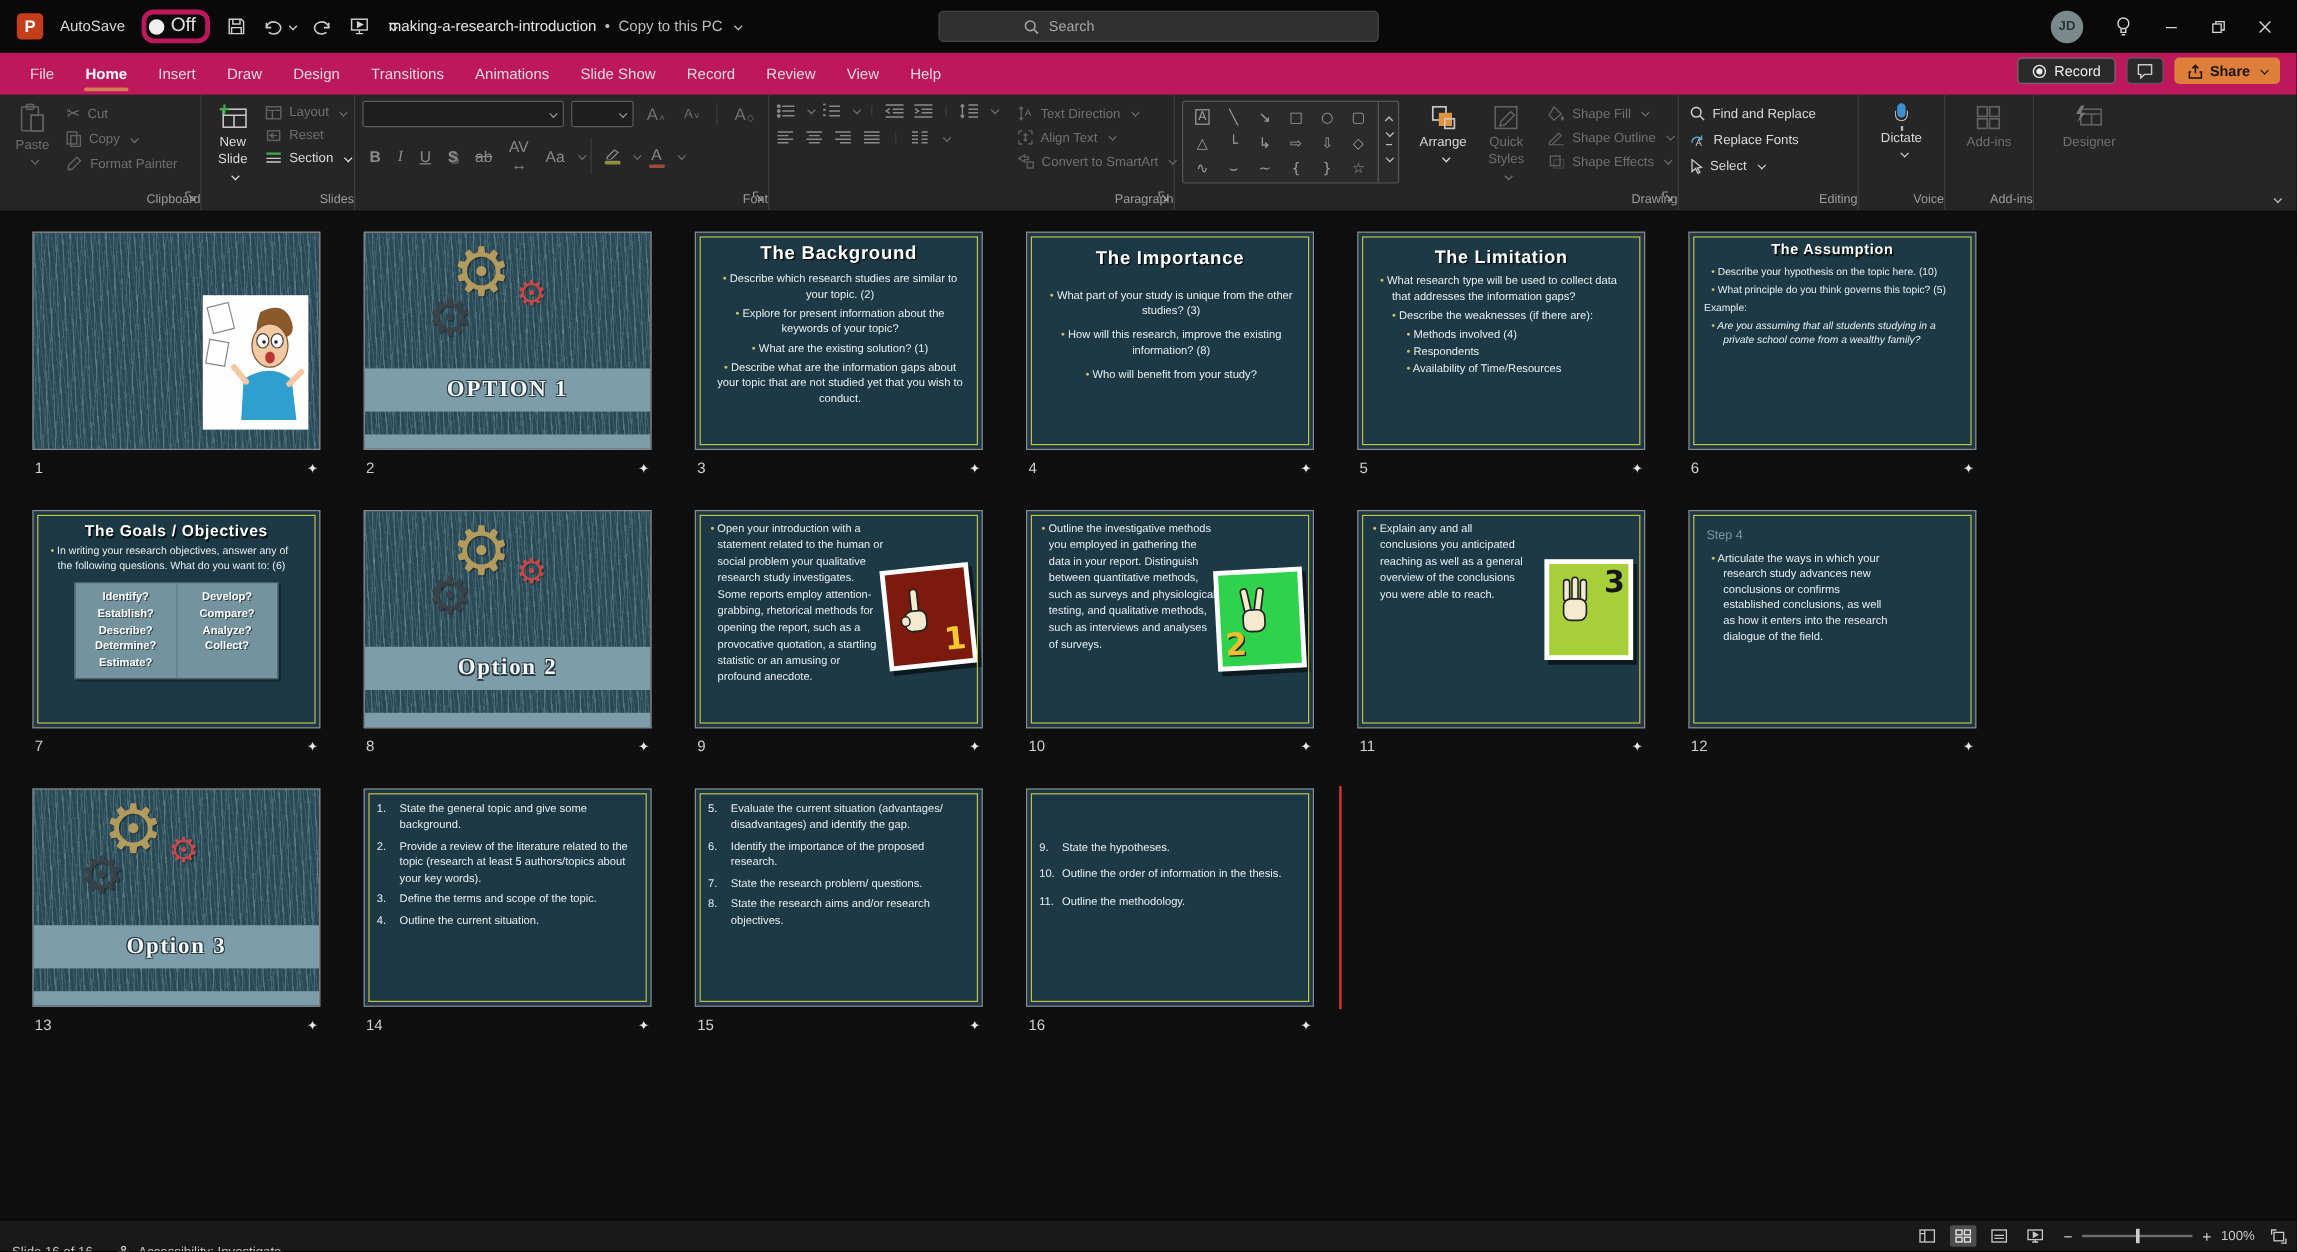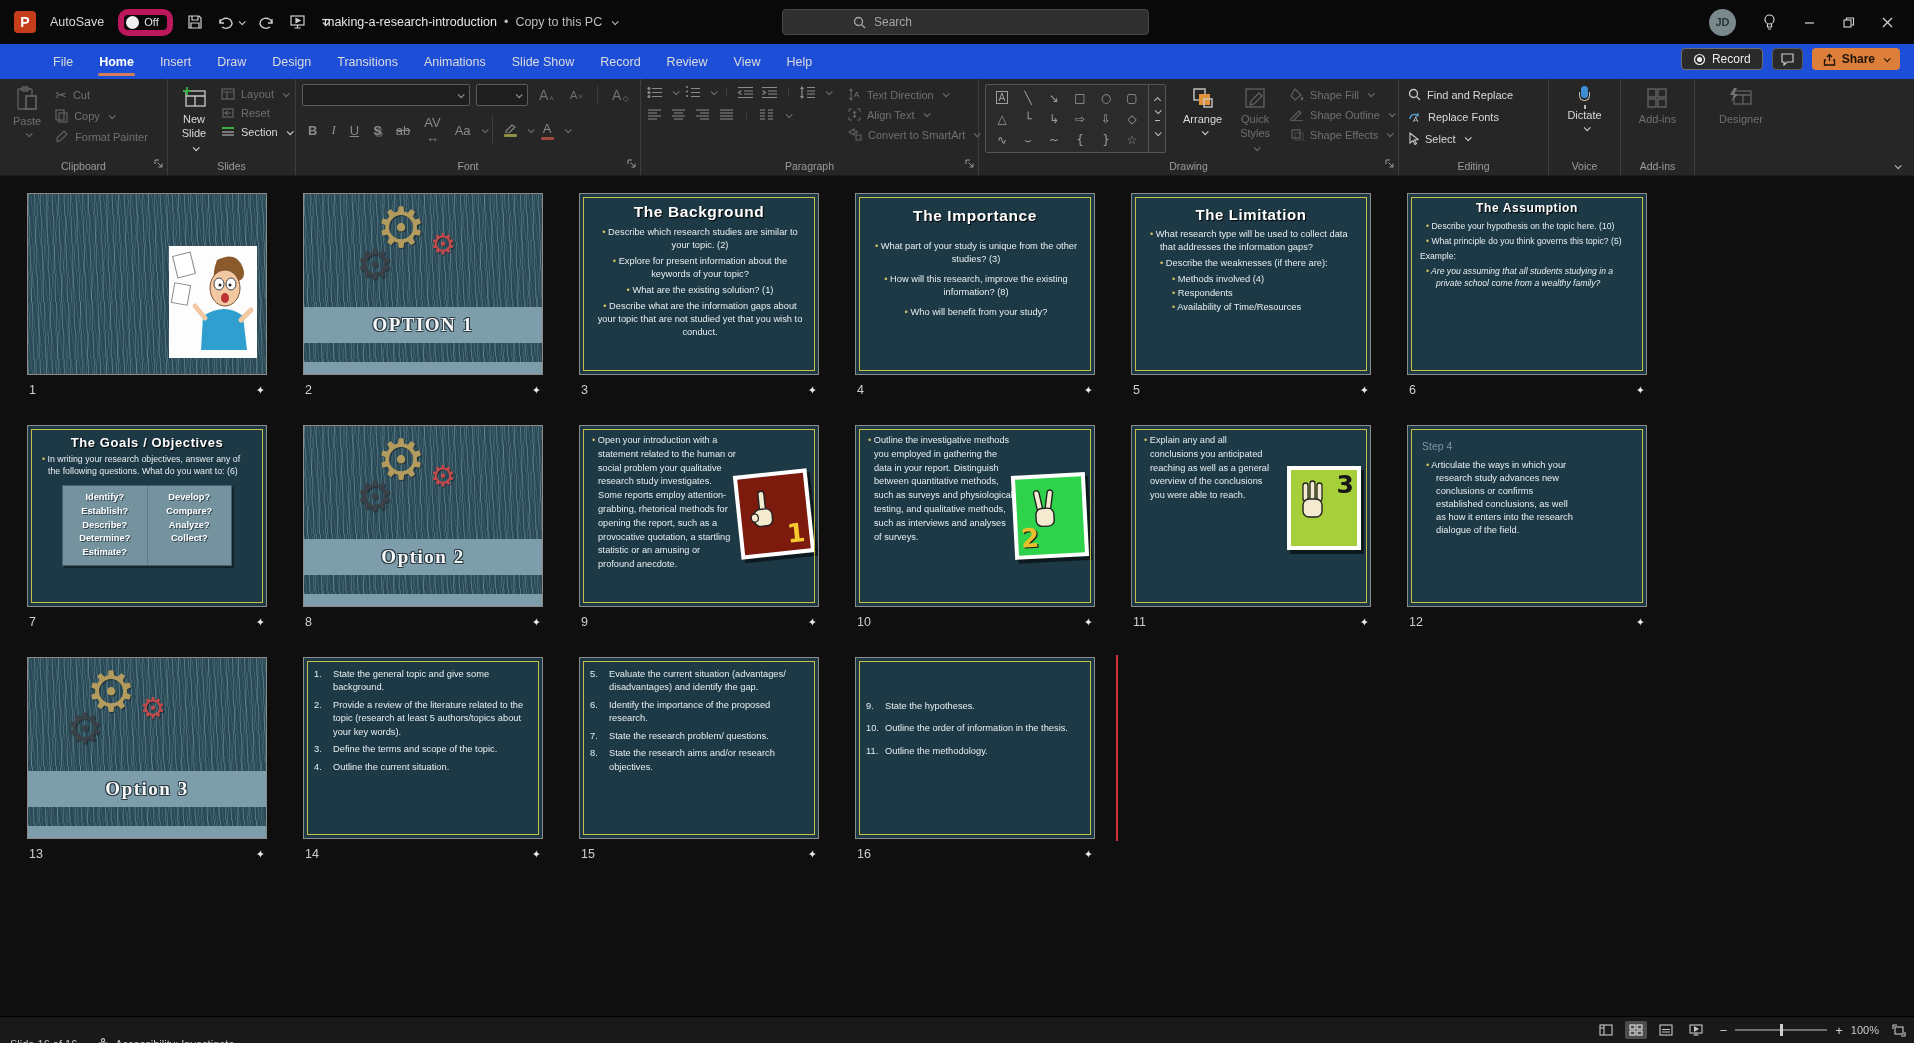--- a/index.html
+++ b/index.html
@@ -5,50 +5,50 @@
   * { box-sizing:border-box; margin:0; padding:0; }
   html,body { background:#000; }
   body { font-family:"Liberation Sans","DejaVu Sans",sans-serif; }
   #app { position:relative; width:1914px; height:1043px; background:#0f0f0f; overflow:hidden; }
 
   
   .titlebar { position:absolute; left:0; top:0; width:100%; height:44px; background:#090909; display:flex; align-items:center; }
   .tb-left { display:flex; align-items:center; gap:14px; padding-left:14px; }
   .ppt-logo { width:22px; height:22px; border-radius:4px; background:#c43e1c; color:#fff; font-weight:bold; font-size:14px; display:flex; align-items:center; justify-content:center; }
   .tb-text { color:#d8d8d8; font-size:12.5px; }
-  .autosave-pill { display:flex; align-items:center; gap:5px; border:6px solid #be185d; border-radius:10px; padding:1px 8px 1px 2px; color:#e0e0e0; font-size:11px; }
+  .autosave-pill { display:flex; align-items:center; gap:5px; border:4px solid #be185d; border-radius:10px; padding:1px 8px 1px 2px; color:#e0e0e0; font-size:16px; }
   .knob { width:13px; height:13px; border-radius:50%; background:#f0f0f0; }
   .qat-btn { color:#cfcfcf; display:flex; align-items:center; gap:2px; }
   .tb-title { position:absolute; left:324px; top:0; height:44px; display:flex; align-items:center; gap:7px; color:#e6e6e6; font-size:12.5px; }
   .tb-dim { color:#bdbdbd; }
   .searchbox { position:absolute; left:782px; top:9px; width:367px; height:26px; background:#2f2f2f; border:1px solid #474747; border-radius:4px; display:flex; align-items:center; gap:8px; padding-left:70px; }
   .searchbox input { background:transparent; border:none; outline:none; color:#b9b9b9; font-size:12px; width:220px; }
   .searchbox input::placeholder { color:#a5a5a5; }
   .tb-right { position:absolute; right:0; top:0; height:44px; display:flex; align-items:center; gap:26px; padding-right:20px; }
   .avatar { width:27px; height:27px; border-radius:50%; background:#7a8a8c; color:#2c3638; font-size:11px; font-weight:bold; display:flex; align-items:center; justify-content:center; }
   .winbtn { color:#cfcfcf; font-size:13px; }
 
   .chev { display:inline-block; width:5px; height:5px; border-right:1.2px solid currentColor; border-bottom:1.2px solid currentColor; transform:rotate(45deg) translateY(-1px); margin-left:3px; }
 
   
-  .tabrow { position:absolute; left:0; top:44px; width:100%; height:35px; background:#1d4ed8; display:flex; align-items:center;padding-left:28px; }
+  .tabrow { position:absolute; left:0; top:44px; width:100%; height:35px; background:#be185d; display:flex; align-items:center; }
   .tabs { display:flex; align-items:center; padding-left:12px; }
   .tab { position:relative; color:#dcdcdc; font-size:12.5px; padding:8px 13px; }
   .tab.active { color:#fff; font-weight:bold; }
   .tab.active::after { content:""; position:absolute; left:12px; right:12px; bottom:1px; height:3px; border-radius:2px; background:#d47e57; }
   .tabrow-right { position:absolute; right:14px; top:4px; display:flex; align-items:center; gap:9px; }
   .btn-record { display:flex; align-items:center; gap:6px; border:1px solid #6e6e6e; border-radius:4px; background:#2a2a2a; color:#ececec; font-size:12px; padding:3px 11px; }
   .btn-comment { border:1px solid #5a5a5a; border-radius:4px; background:#2a2a2a; padding:3px 7px; display:flex; align-items:center; }
   .btn-share { display:flex; align-items:center; gap:6px; background:#dd7f3b; border-radius:4px; color:#1c1205; font-size:12px; font-weight:bold; padding:4px 11px; }
 
   
   .ribbon { position:absolute; left:0; top:79px; width:100%; height:97px; background:#262626; border-bottom:1px solid #1b1b1b; display:flex; }
   .rgroup { position:relative; height:100%; border-right:1px solid #3d3d3d; display:flex; flex-direction:column; }
   .gbody { flex:1; display:flex; align-items:flex-start; padding:5px 6px 0 6px; gap:4px; }
-  .glabel-row { position:relative; height:18px; display:flex; align-items:center; justify-content:center; color:#9b9b9b; font-size:10.5px; }
+  .glabel-row { position:relative; height:18px; display:flex; align-items:center; justify-content:flex-end; color:#9b9b9b; font-size:10.5px; }
   .dlg { position:absolute; right:4px; top:2px; color:#9b9b9b; }
   .rbig { display:flex; flex-direction:column; align-items:center; gap:3px; color:#d9d9d9; font-size:11px; padding:2px 7px; text-align:center; line-height:1.25; }
   .scol { display:flex; flex-direction:column; justify-content:flex-start; gap:5px; padding-top:3px; }
   .rsmall { display:flex; align-items:center; gap:6px; color:#d9d9d9; font-size:11px; padding:1px 3px; white-space:nowrap; }
   .disabled, .disabled * { color:#707070 !important; }
   .disabled svg { stroke:#707070 !important; opacity:.8; }
   .ricon { flex:0 0 auto; display:inline-flex; }
   .gly { font-family:"DejaVu Sans",sans-serif; font-size:14px; line-height:1; }
   .combo { background:#1e1e1e; border:1px solid #5a5a5a; border-radius:2px; height:22px; position:relative; }
   .combo .chev { position:absolute; right:6px; top:8px; color:#9a9a9a; }

